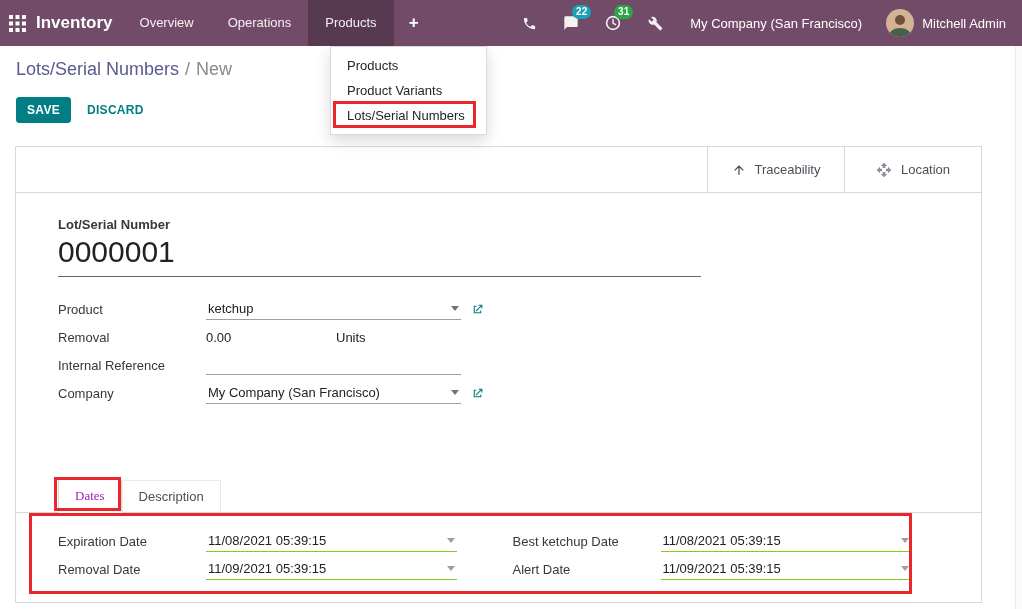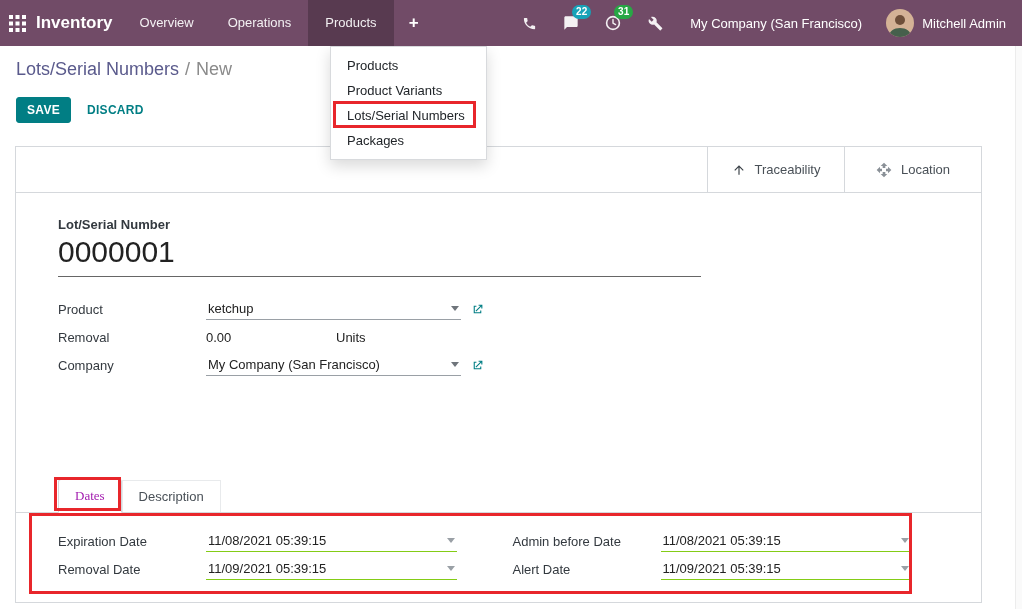--- a/index.html
+++ b/index.html
@@ -153,21 +153,20 @@
         <path d="M3 28c0-6 5-9 11-9s11 3 11 9z" fill="#46604c"></path>
       </svg>
     </div>
     <div class="navbar-user">Mitchell Admin</div>
   </div>
 
   <div class="dropdown">
     <div class="dd-item">Products</div>
     <div class="dd-item">Product Variants</div>
     <div class="dd-item">Lots/Serial Numbers</div>
-    <div class="dd-item">Packages</div>
   </div>
 
   <div class="breadcrumb">
     <span class="bc-link">Lots/Serial Numbers</span><span class="bc-sep">/</span><span class="bc-current">New</span>
   </div>
 
   <div class="action-row">
     <button class="btn-save">SAVE</button>
     <button class="btn-discard">DISCARD</button>
   </div>
@@ -212,20 +211,26 @@
             </svg>
         </span>
       </div>
 
       <div class="field-row">
         <div class="f-label">Removal</div>
         <span class="f-plain">0.00</span>
         <span class="f-unit">Units</span>
       </div>
 
+      <div class="field-row">
+        <div class="f-label">Internal Reference</div>
+        <div class="f-input empty">
+          <span></span>
+        </div>
+      </div>
 
       <div class="field-row">
         <div class="f-label">Company</div>
         <div class="f-input">
           <span>My Company (San Francisco)</span>
           <span class="caret"></span>
         </div>
         <span class="ext-link">
           <svg width="13" height="13" viewBox="0 0 24 24">
               <path fill="#017e84" d="M14 3h7v7h-2V6.41l-9.29 9.3-1.42-1.42 9.3-9.29H14V3zM5 5h5v2H7v10h10v-3h2v5H5V5z"></path>
@@ -254,21 +259,21 @@
             <div class="f-label">Removal Date</div>
             <div class="date-input">
               <span>11/09/2021 05:39:15</span>
               <span class="caret"></span>
             </div>
           </div>
         </div>
 
         <div class="col">
           <div class="date-row">
-            <div class="f-label">Admin before Date</div>
+            <div class="f-label">Best ketchup Date</div>
             <div class="date-input">
               <span>11/08/2021 05:39:15</span>
               <span class="caret"></span>
             </div>
           </div>
           <div class="date-row">
             <div class="f-label">Alert Date</div>
             <div class="date-input">
               <span>11/09/2021 05:39:15</span>
               <span class="caret"></span>

